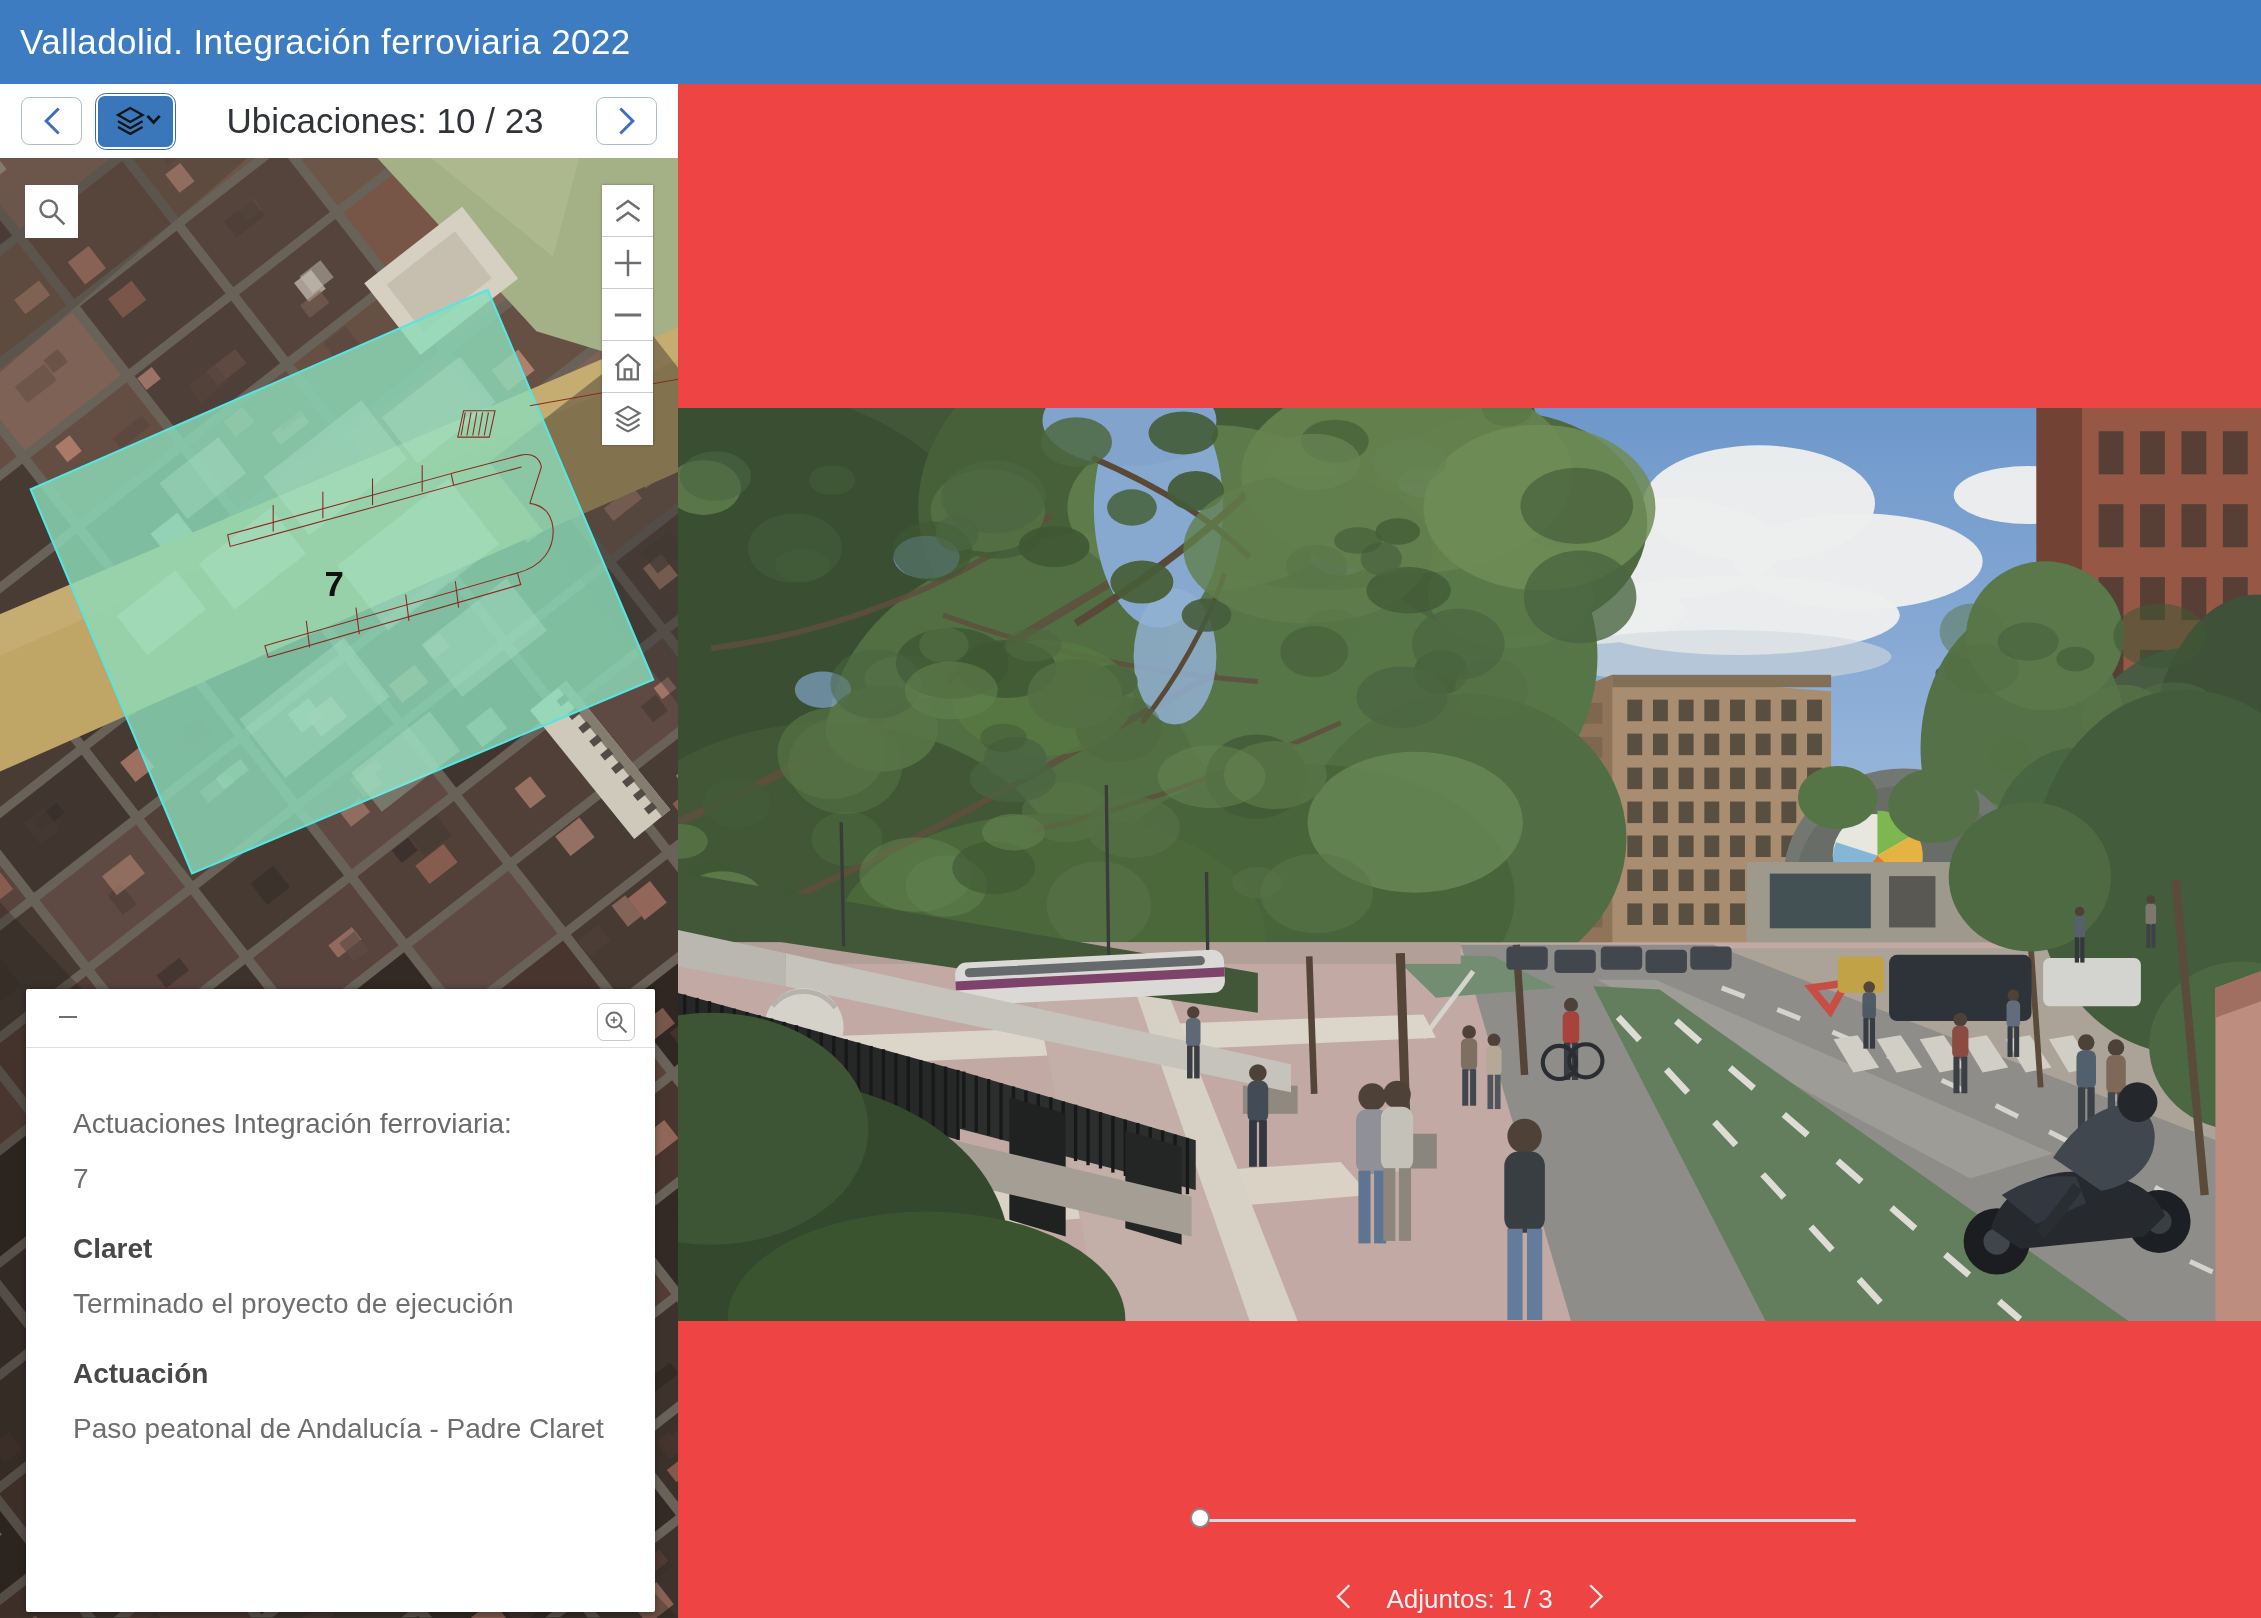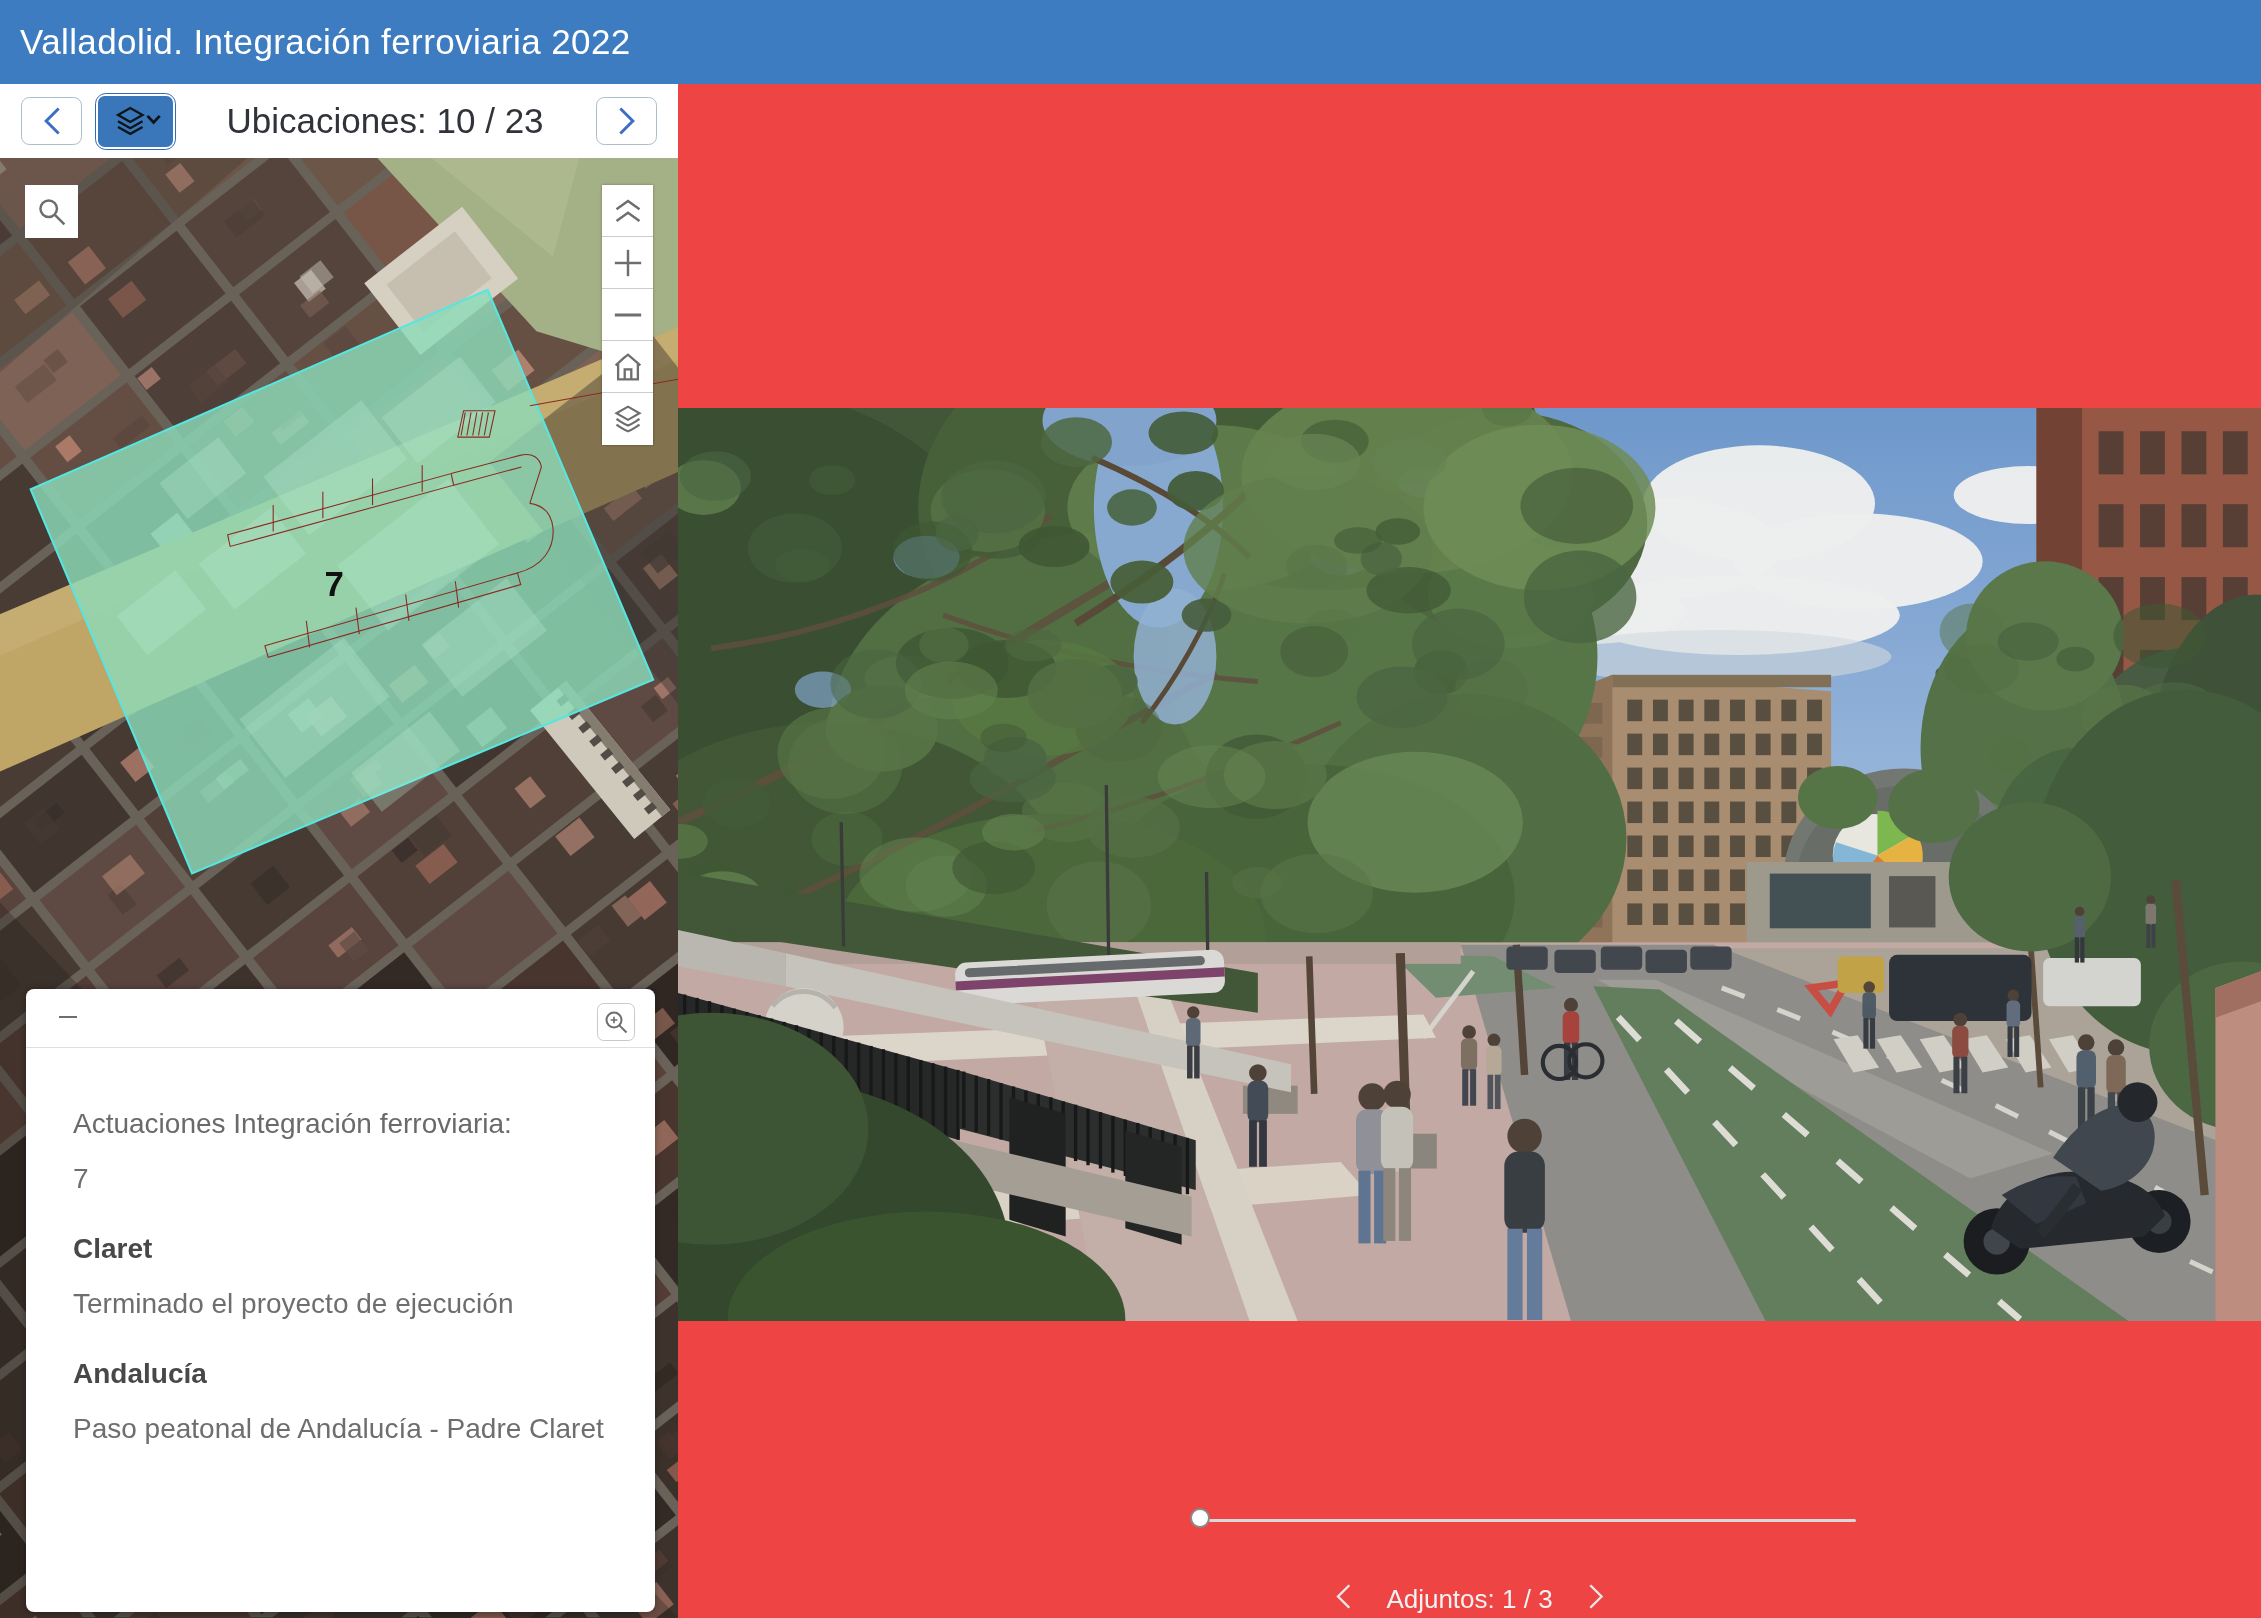--- a/index.html
+++ b/index.html
@@ -11,21 +11,21 @@
   .navbtn svg { position:absolute; left:50%; top:50%; transform:translate(-50%,-50%); }
   .layerbtn { position:absolute; left:95px; top:9px; width:81px; height:57px; border:1.7px solid #2e6db6; border-radius:10.8px; background:#fff; padding:2.1px; }
   .layerbtn .inner { width:100%; height:100%; background:#3a76ba; border-radius:6.6px; position:relative; }
   .ubic { position:absolute; left:176px; right:84px; top:0; height:74px; text-align:center; line-height:74px; font-size:35px; color:#30333a; }
   .lpanel { position:absolute; left:0; top:157px; width:678px; height:1461px; overflow:hidden; }
   .searchbox { position:absolute; left:25px; top:185px; width:53px; height:53px; background:#fff; }
   .zoomcol { position:absolute; left:602px; top:185px; width:51px; background:#fff; box-shadow:0 0 2.5px rgba(0,0,0,.3); }
   .zoomcol .cell { width:51px; height:52px; position:relative; border-bottom:0.8px solid #ccc; background:#fff; }
   .zoomcol .cell:last-child { border-bottom:none; }
   .zoomcol svg, .searchbox svg { position:absolute; left:50%; top:50%; transform:translate(-50%,-50%); }
-  .infopanel { position:absolute; left:26px; top:989px; width:629px; height:623px; background:#fff; border-radius:8px; box-shadow:0 0.8px 6.6px rgba(0,0,0,.35); }
+  .infopanel { position:absolute; left:26px; top:989px; width:629px; height:623px; background:#fff; border-radius:2px; box-shadow:0 0.8px 6.6px rgba(0,0,0,.35); }
   .ip-head { position:absolute; left:0; top:0; width:100%; height:59px; border-bottom:1.7px solid #dfdfdf; }
   .ip-min { position:absolute; left:33px; top:26.5px; width:18px; height:2.5px; background:#6e6e6e; }
   .ip-zoom { position:absolute; right:20px; top:14px; width:38px; height:38px; border:1.7px solid #c9c9c9; border-radius:6.6px; }
   .ip-body { position:absolute; left:47px; top:59px; right:6.6px; color:#6e6e6e; font-size:28px; white-space:nowrap; }
   .ip-title { margin-top:60px; color:#6a6a6a; }
   .ip-h { margin-top:38px; font-weight:bold; color:#484848; }
   .ip-v { margin-top:23px; color:#6e6e6e; }
   .rpanel { position:absolute; left:678px; top:84px; width:1583px; height:1535px; background:#ef4444; }
   .photo { position:absolute; left:0px; top:324px; width:1583px; height:913px; }
   .slider { position:absolute; left:524px; top:1435px; width:654px; height:3.3px; background:#d8d8d8; border-radius:1.7px; }
@@ -518,21 +518,21 @@
           <path d="M18.5 18.5 L27 27" stroke="#6e6e6e" stroke-width="2.4"></path>
           <path d="M8 12 H16 M12 8 V16" stroke="#6e6e6e" stroke-width="2"></path>
         </svg>
       </div>
     </div>
     <div class="ip-body">
       <div class="ip-title">Actuaciones Integración ferroviaria:</div>
       <div class="ip-v">7</div>
       <div class="ip-h">Claret</div>
       <div class="ip-v">Terminado el proyecto de ejecución</div>
-      <div class="ip-h">Andalucía</div>
+      <div class="ip-h">Actuación</div>
       <div class="ip-v">Paso peatonal de Andalucía - Padre Claret</div>
     </div>
   </div>
 
   <div class="rpanel">
     <svg class="photo" viewBox="0 0 1911 1102">
       <defs>
         <linearGradient id="skyg" x1="0" y1="0" x2="0" y2="1">
           <stop offset="0" stop-color="#6a95cb"></stop>
           <stop offset="0.7" stop-color="#9db9dd"></stop>

